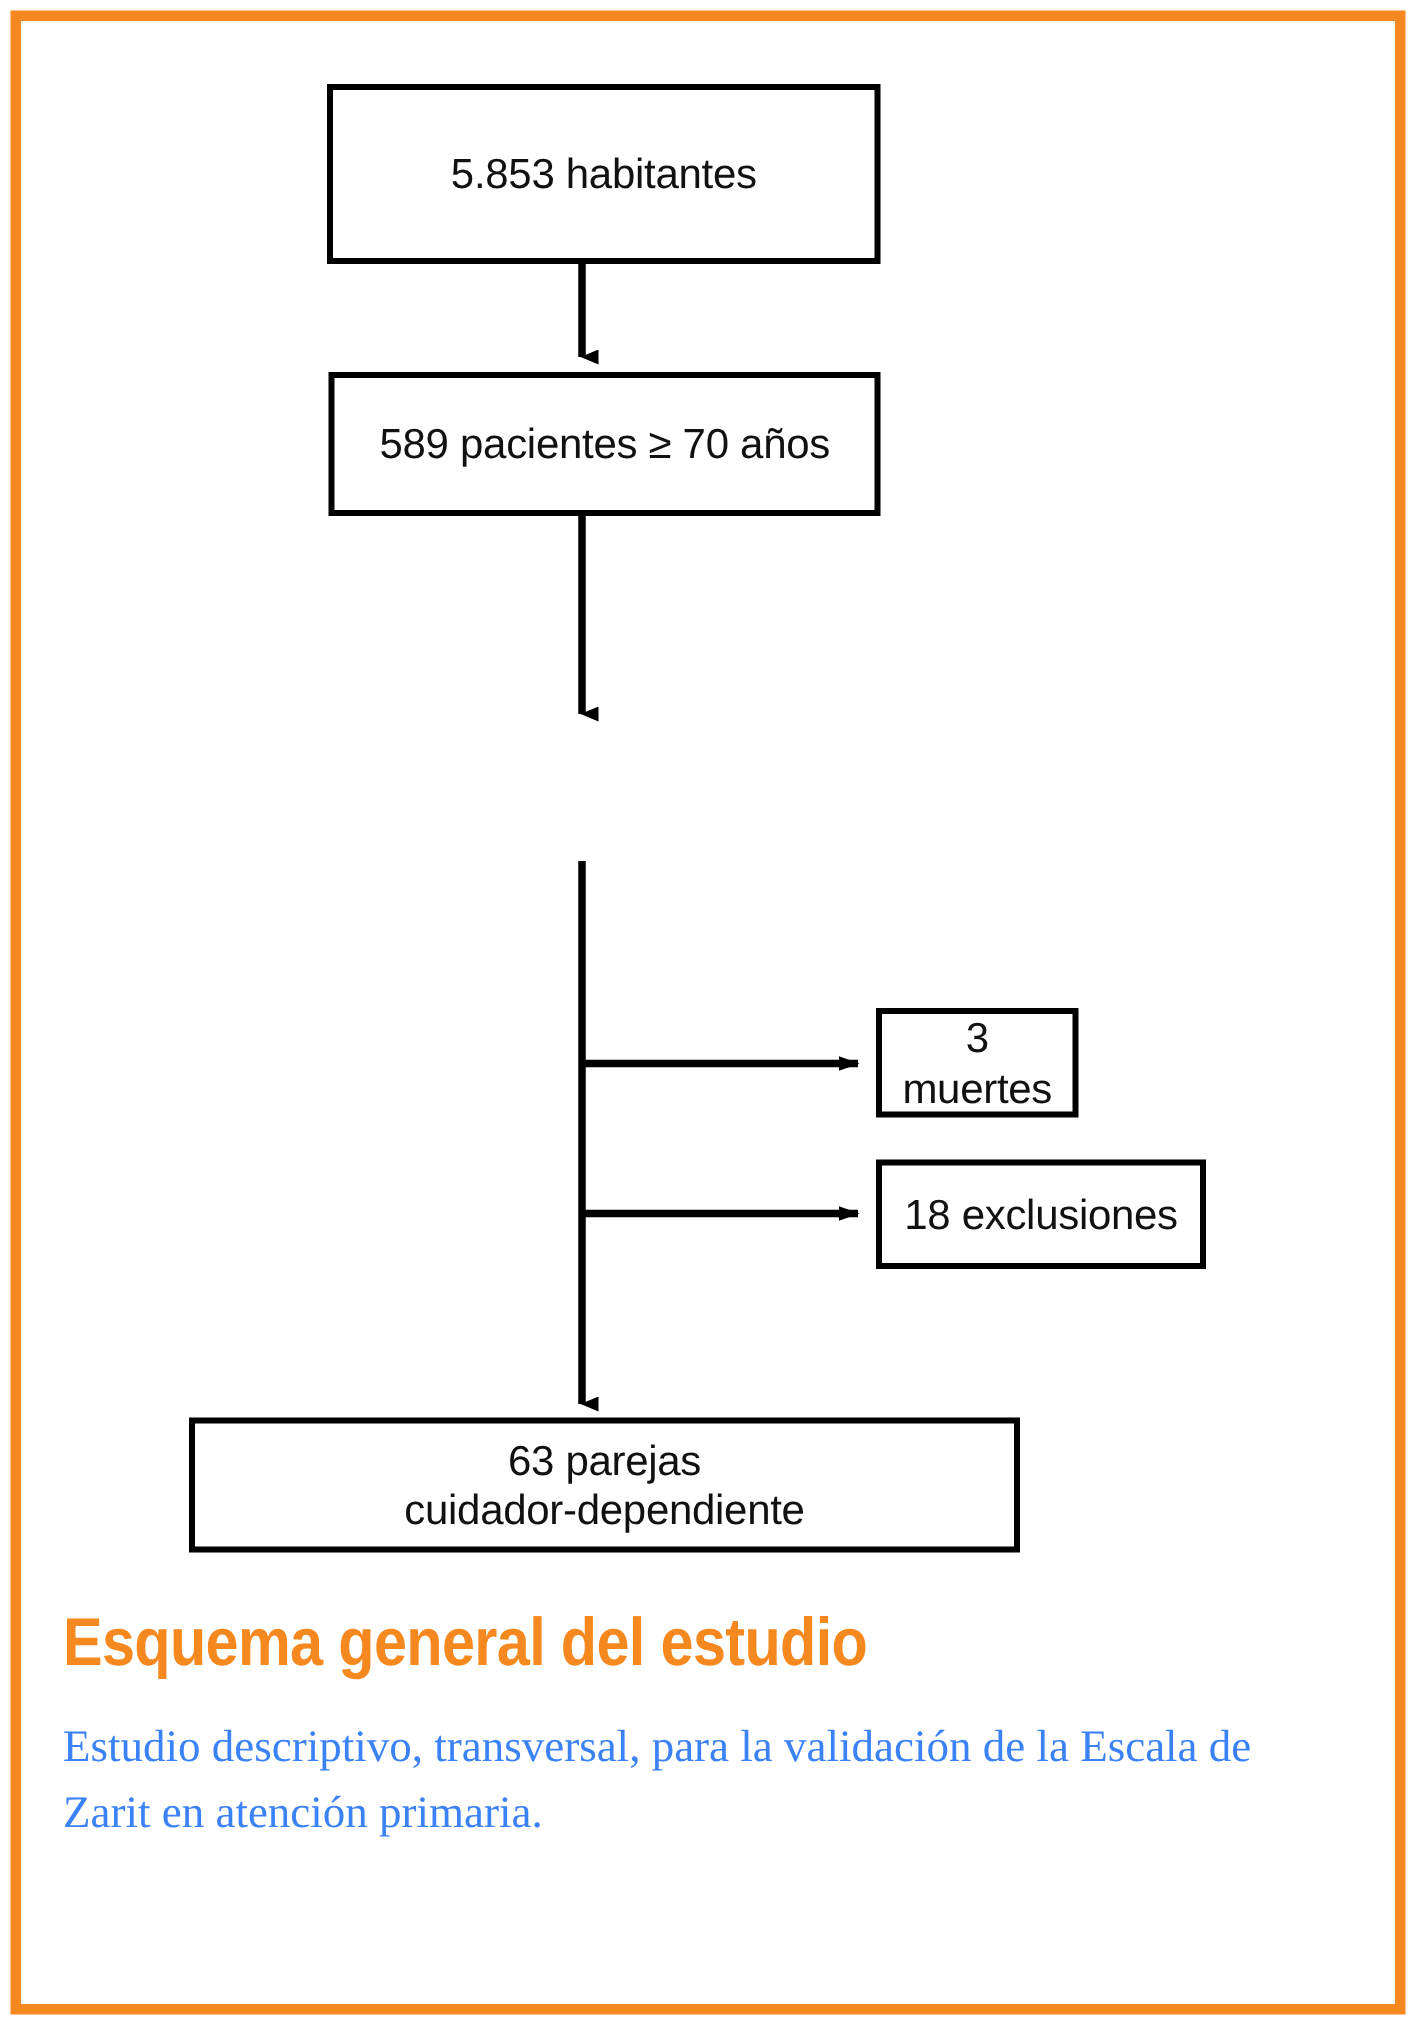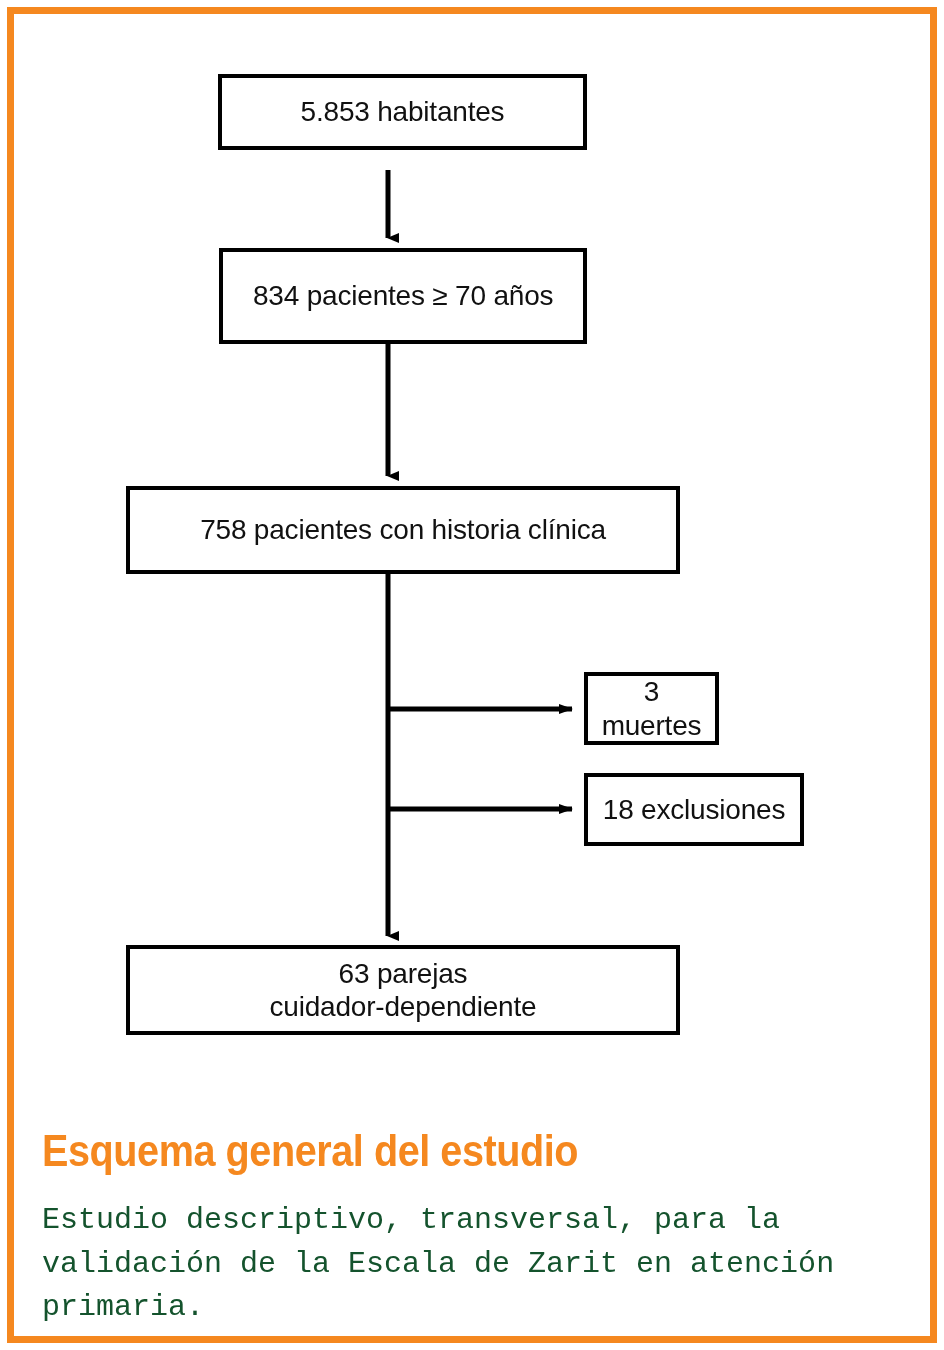--- a/index.html
+++ b/index.html
@@ -54,50 +54,50 @@
     letter-spacing: -0.2px;
     font-weight: 400;
   }
   .flow-box .box-text {
     display: block;
     padding: 0 6px;
     white-space: pre-line;
   }
 
   
-  #box-habitantes   { left: 218px; top: 74px;  width: 369px; height: 76px; }
+  #box-habitantes   { left: 218px; top: 56px;  width: 369px; height: 120px; }
   #box-pacientes70  { left: 219px; top: 248px; width: 368px; height: 96px;
                       justify-content: flex-start; padding-left: 24px; }
   #box-historia     { left: 126px; top: 486px; width: 554px; height: 88px; }
   #box-muertes      { left: 584px; top: 672px; width: 135px; height: 73px; }
   #box-exclusiones  { left: 584px; top: 773px; width: 220px; height: 73px; }
   #box-parejas      { left: 126px; top: 945px; width: 554px; height: 90px; }
 
   
   #caption {
     position: absolute;
     left: 42px;
-    top: 1128px;
+    top: 1072px;
     width: 850px;
   }
   #caption-title {
     color: #F5881F;
     font-family: "Liberation Sans Narrow", "Liberation Sans", sans-serif;
     font-weight: bold;
     font-size: 45px;
     line-height: 1.0;
     letter-spacing: -0.5px;
     transform: scaleX(0.88);
     transform-origin: left center;
     white-space: nowrap;
     margin: 0 0 26px 0;
   }
   #caption-body {
-    color: #14532d;
-    font-family: Liberation Mono, monospace;
+    color: #3b82f6;
+    font-family: Liberation Serif, serif;
     font-size: 30px;
     line-height: 1.45;
     margin: 0;
     max-width: 820px;
   }
 </style>
 </head>
 <body>
 
 <div id="page">
@@ -123,26 +123,23 @@
     <line x1="390" y1="709" x2="572" y2="709" stroke="#000000" stroke-width="5" marker-end="url(#arrow-right)"></line>
 
     <line x1="390" y1="809" x2="572" y2="809" stroke="#000000" stroke-width="5" marker-end="url(#arrow-right)"></line>
   </svg>
 
   <div class="flow-box" id="box-habitantes">
     <span class="box-text">5.853 habitantes</span>
   </div>
 
   <div class="flow-box" id="box-pacientes70">
-    <span class="box-text">834 pacientes ≥ 70 años</span>
+    <span class="box-text">589 pacientes ≥ 70 años</span>
   </div>
 
-  <div class="flow-box" id="box-historia">
-    <span class="box-text">758 pacientes con historia clínica</span>
-  </div>
 
   <div class="flow-box" id="box-muertes">
     <span class="box-text">3 muertes</span>
   </div>
 
   <div class="flow-box" id="box-exclusiones">
     <span class="box-text">18 exclusiones</span>
   </div>
 
   <div class="flow-box" id="box-parejas">

